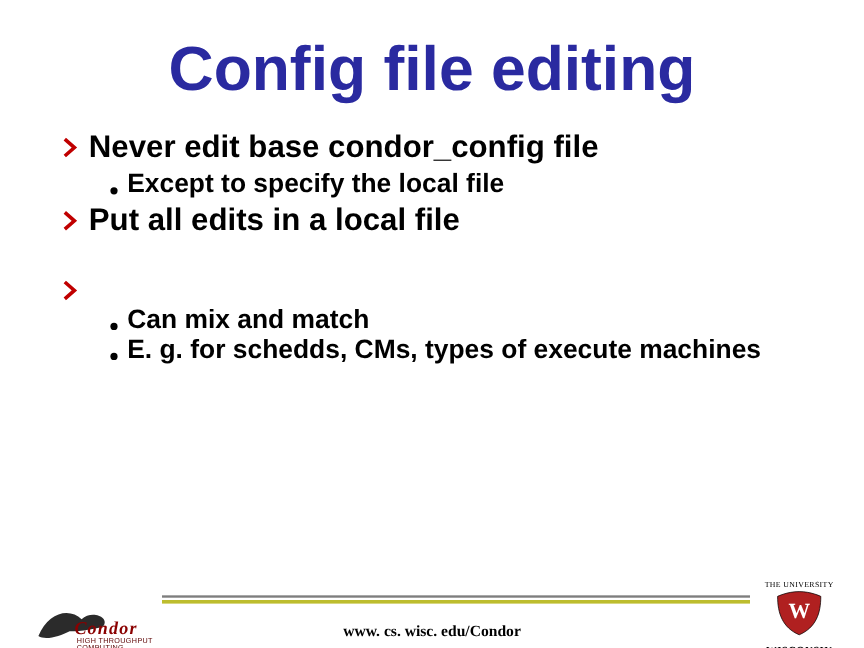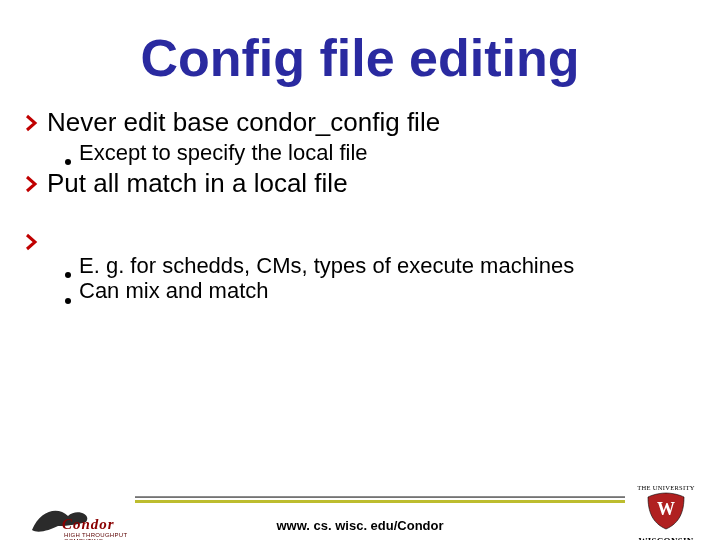--- a/index.html
+++ b/index.html
@@ -19,39 +19,40 @@
     box-sizing: border-box;
   }
   .title {
     text-align: center;
     font-size: 52px;
     font-weight: bold;
     color: #2a2aa0;
     margin: 28px 0 20px 0;
   }
   .content {
-    padding: 0 40px 0 25px;
+    padding: 0 40px 0 52px;
+    font-weight: bold;
   }
   .bullet {
     display: flex;
     align-items: flex-start;
     margin: 4px 0 2px 0;
   }
   .bullet .chev {
     flex: 0 0 auto;
     margin-right: 8px;
     margin-top: 6px;
   }
   .bullet .text {
     font-size: 26px;
     line-height: 1.15;
   }
   .sub {
     display: flex;
-    align-items: flex-end;
+    align-items: center;
     margin-left: 40px;
   }
   .sub .dot {
     flex: 0 0 auto;
     width: 6px;
     height: 6px;
     background: #000;
     border-radius: 50%;
     margin: 12px 8px 0 0;
   }
@@ -76,21 +77,21 @@
   }
   .rule1 { height: 2px; background: linear-gradient(#999, #666); margin-bottom: 2px; }
   .rule2 { height: 3px; background: #bdbd2e; }
 
   .url {
     position: absolute;
     left: 0;
     right: 0;
     top: 40px;
     text-align: center;
-    font-family: Liberation Sans, sans-serif;
+    font-family: Liberation Serif, serif;
     font-size: 13px;
     font-weight: bold;
     color: #000;
   }
 
   .condor-logo {
     position: absolute;
     left: 28px;
     bottom: 22px;
     width: 108px;
@@ -158,37 +159,37 @@
     </div>
     <div class="sub">
       <div class="dot"></div>
       <div class="text">Except to specify the local file</div>
     </div>
 
     <div class="bullet">
       <svg class="chev" width="14" height="18" viewBox="0 0 14 18">
         <polyline points="2,2 10,9 2,16" fill="none" stroke="#c00000" stroke-width="3"></polyline>
       </svg>
-      <div class="text">Put all match in a local file</div>
+      <div class="text">Put all edits in a local file</div>
     </div>
 
     <div class="gap"></div>
 
     <div class="bullet">
       <svg class="chev" width="14" height="18" viewBox="0 0 14 18">
         <polyline points="2,2 10,9 2,16" fill="none" stroke="#c00000" stroke-width="3"></polyline>
       </svg>
     </div>
     <div class="sub">
       <div class="dot"></div>
-      <div class="text">E. g. for schedds, CMs, types of execute machines</div>
+      <div class="text">Can mix and match</div>
     </div>
     <div class="sub">
       <div class="dot"></div>
-      <div class="text">Can mix and match</div>
+      <div class="text">E. g. for schedds, CMs, types of execute machines</div>
     </div>
 
   </div>
 
   <div class="footer">
     <div class="rule-group">
       <div class="rule1"></div>
       <div class="rule2"></div>
     </div>
     <div class="url">www. cs. wisc. edu/Condor</div>

